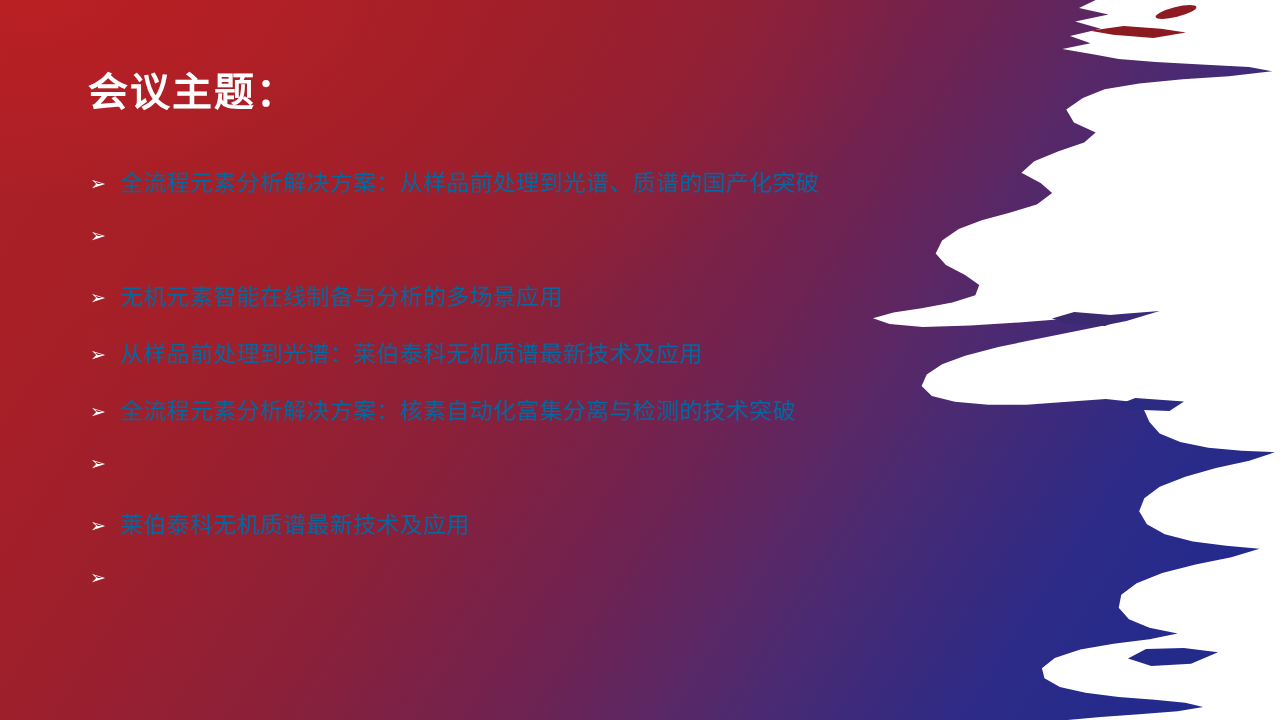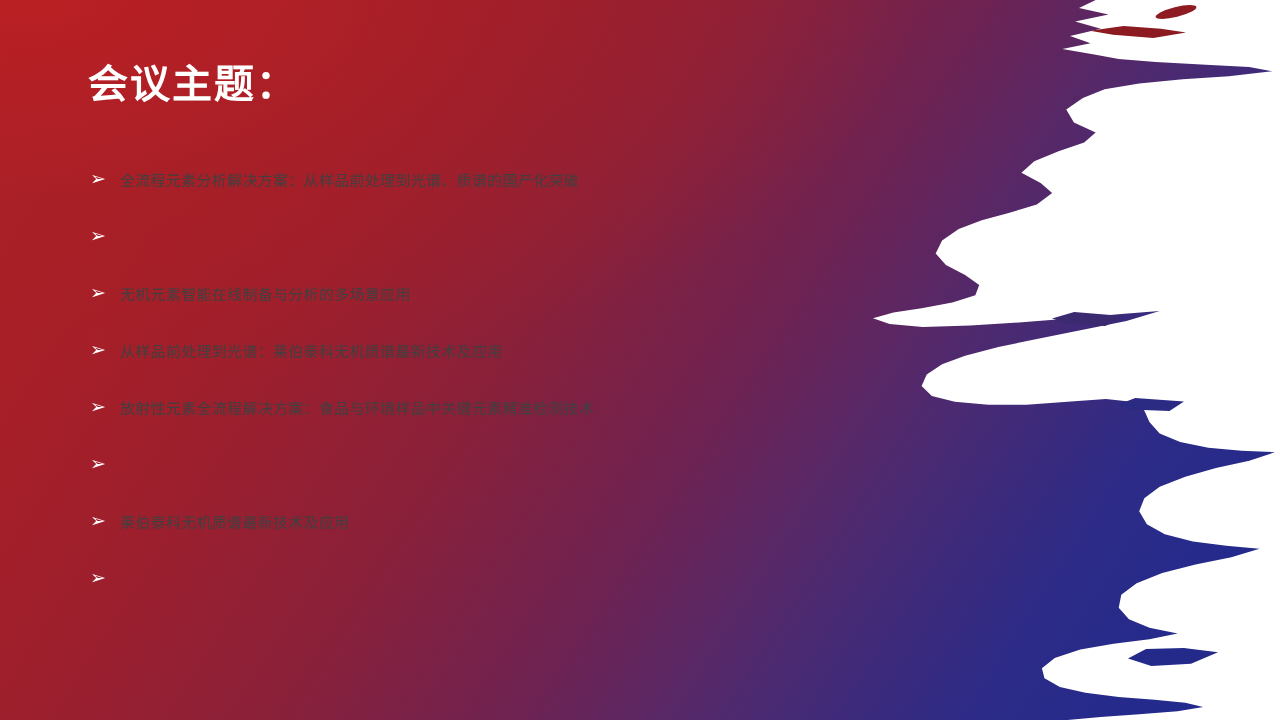--- a/index.html
+++ b/index.html
@@ -143,21 +143,21 @@
   .content {
     position: absolute;
     left: 0; top: 0;
     width: 1280px;
     height: 720px;
   }
 
   .page-title {
     position: absolute;
     left: 88px;
-    top: 62px;
+    top: 70px;
     font-size: 40px;
     font-weight: bold;
     color: #ffffff;
     letter-spacing: 2px;
     line-height: 1.1;
     white-space: nowrap;
   }
 
   .bullet-list {
     position: absolute;
@@ -178,23 +178,23 @@
     width: 30px;
     font-size: 19px;
     line-height: 1;
     color: #ffffff;
     position: relative;
     top: -1px;
   }
 
   .bullet-text {
     flex: 1 1 auto;
-    font-size: 15px;
+    font-size: 23px;
     line-height: 1.2;
-    color: #404040;
+    color: #0369a1;
     letter-spacing: 0.3px;
     white-space: nowrap;
   }
 </style>
 </head>
 <body>
 
 <div class="slide">
 
   <div class="backdrop"></div>
@@ -225,21 +225,21 @@
         <span class="bullet-text">无机元素智能在线制备与分析的多场景应用</span>
       </div>
 
       <div class="bullet-item">
         <span class="bullet-marker">➢</span>
         <span class="bullet-text">从样品前处理到光谱：莱伯泰科无机质谱最新技术及应用</span>
       </div>
 
       <div class="bullet-item">
         <span class="bullet-marker">➢</span>
-        <span class="bullet-text">放射性元素全流程解决方案：食品与环境样品中关键元素精准检测技术</span>
+        <span class="bullet-text">全流程元素分析解决方案：核素自动化富集分离与检测的技术突破</span>
       </div>
 
       <div class="bullet-item">
         <span class="bullet-marker">➢</span>
       </div>
 
       <div class="bullet-item">
         <span class="bullet-marker">➢</span>
         <span class="bullet-text">莱伯泰科无机质谱最新技术及应用</span>
       </div>

